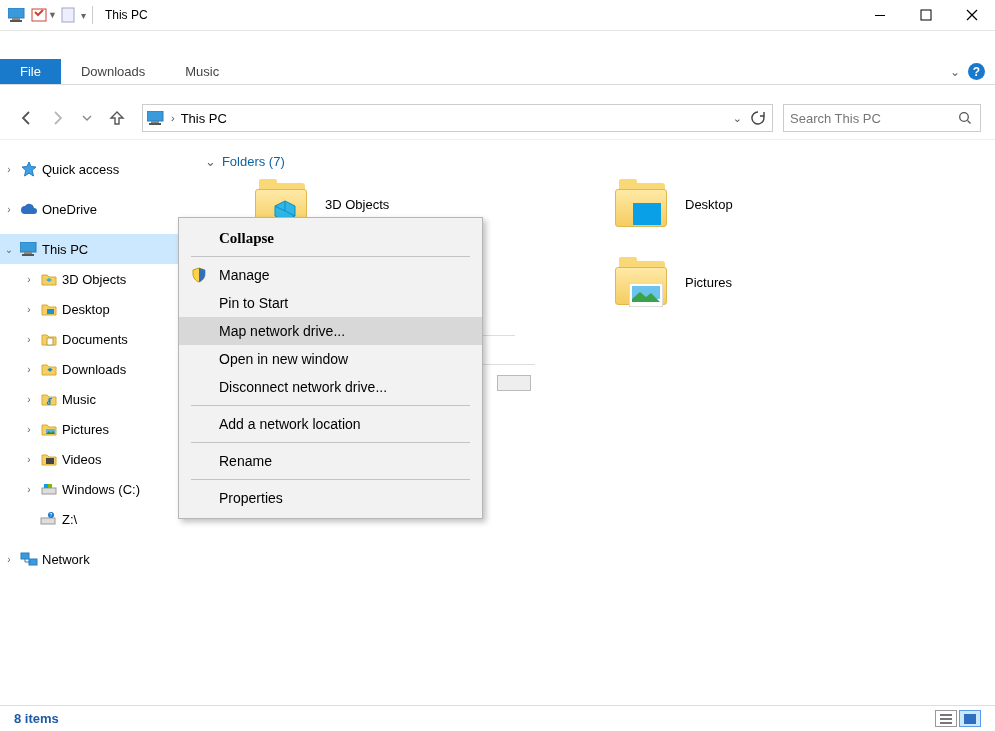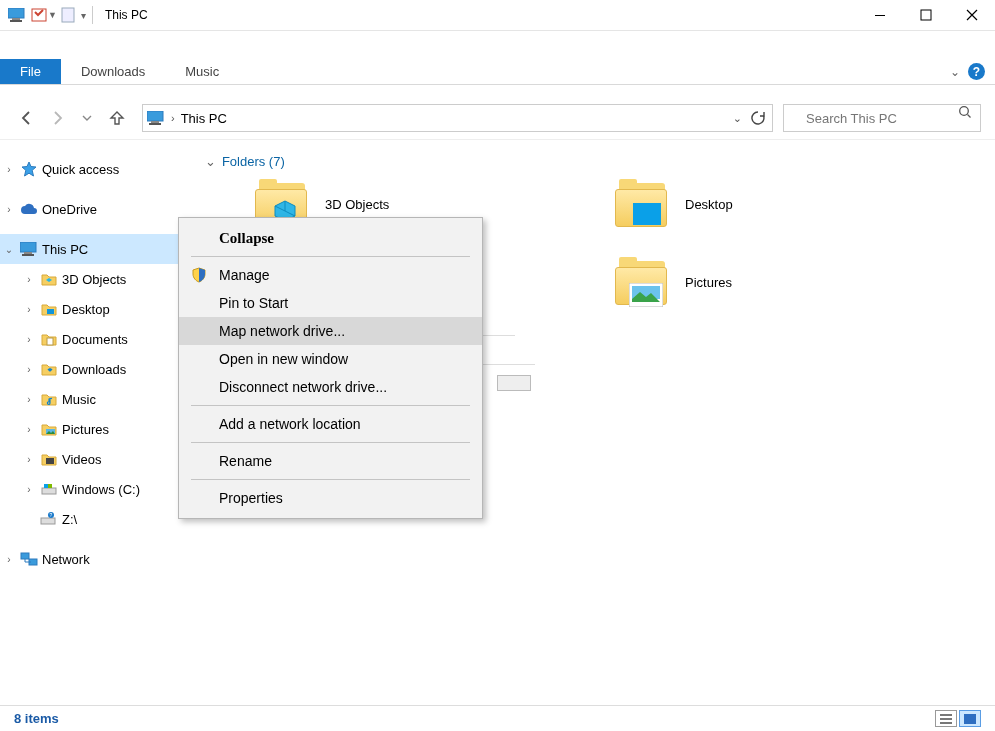--- a/index.html
+++ b/index.html
@@ -61,21 +61,21 @@
   .nav-row .nav-btn.enabled { color:#555; }
   .address-bar {
     flex:1; height:28px; border:1px solid #ccc;
     display:flex; align-items:center; padding:0 6px 0 4px;
     margin-left:8px; position:relative;
   }
   .address-bar .crumb { display:flex; align-items:center; gap:6px; font-size:13px; }
   .address-bar .ab-right { margin-left:auto; display:flex; align-items:center; gap:8px; color:#555; }
   .search-box {
     width:198px; height:28px; border:1px solid #ccc;
-    display:flex; padding:0 20px;
+    display:flex; align-items:center; padding:0 4px;
     margin-left:6px; position:relative;
   }
   .search-box input {
     border:none; outline:none; width:100%; font-size:13px;
     color:#000; background:transparent;
   }
   .search-box input::placeholder { color:#767676; }
   .search-box .mag { position:absolute; right:8px; color:#555; }
 
   

